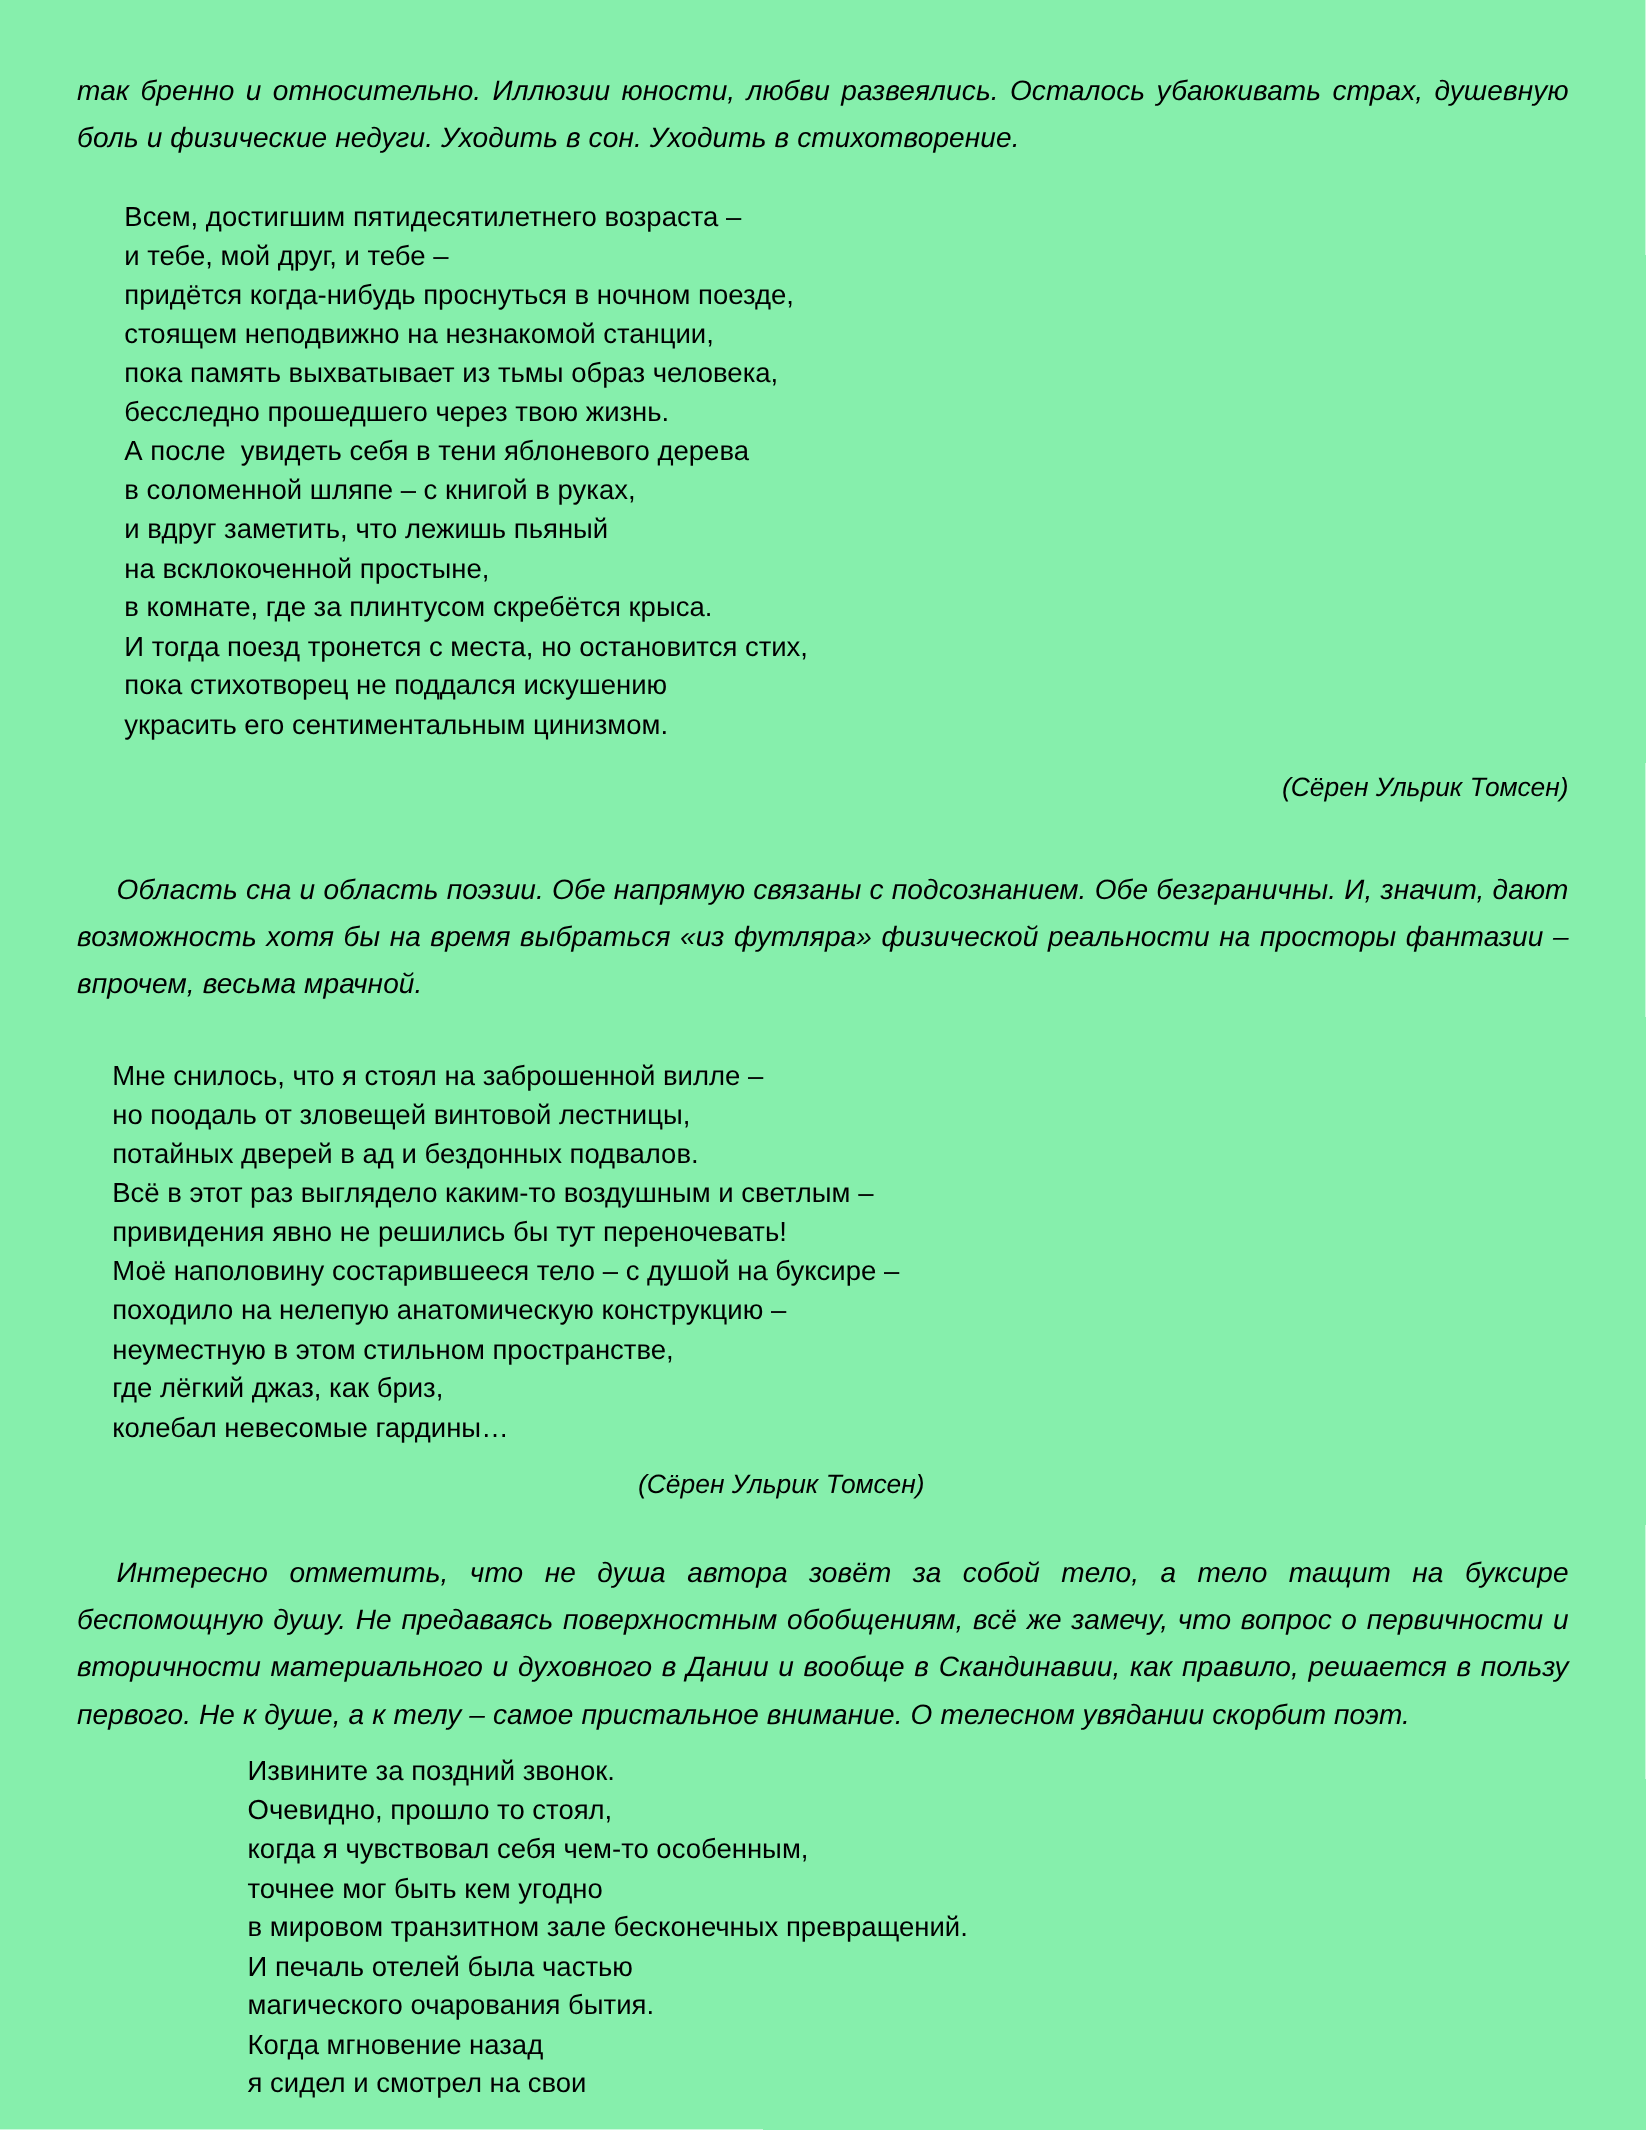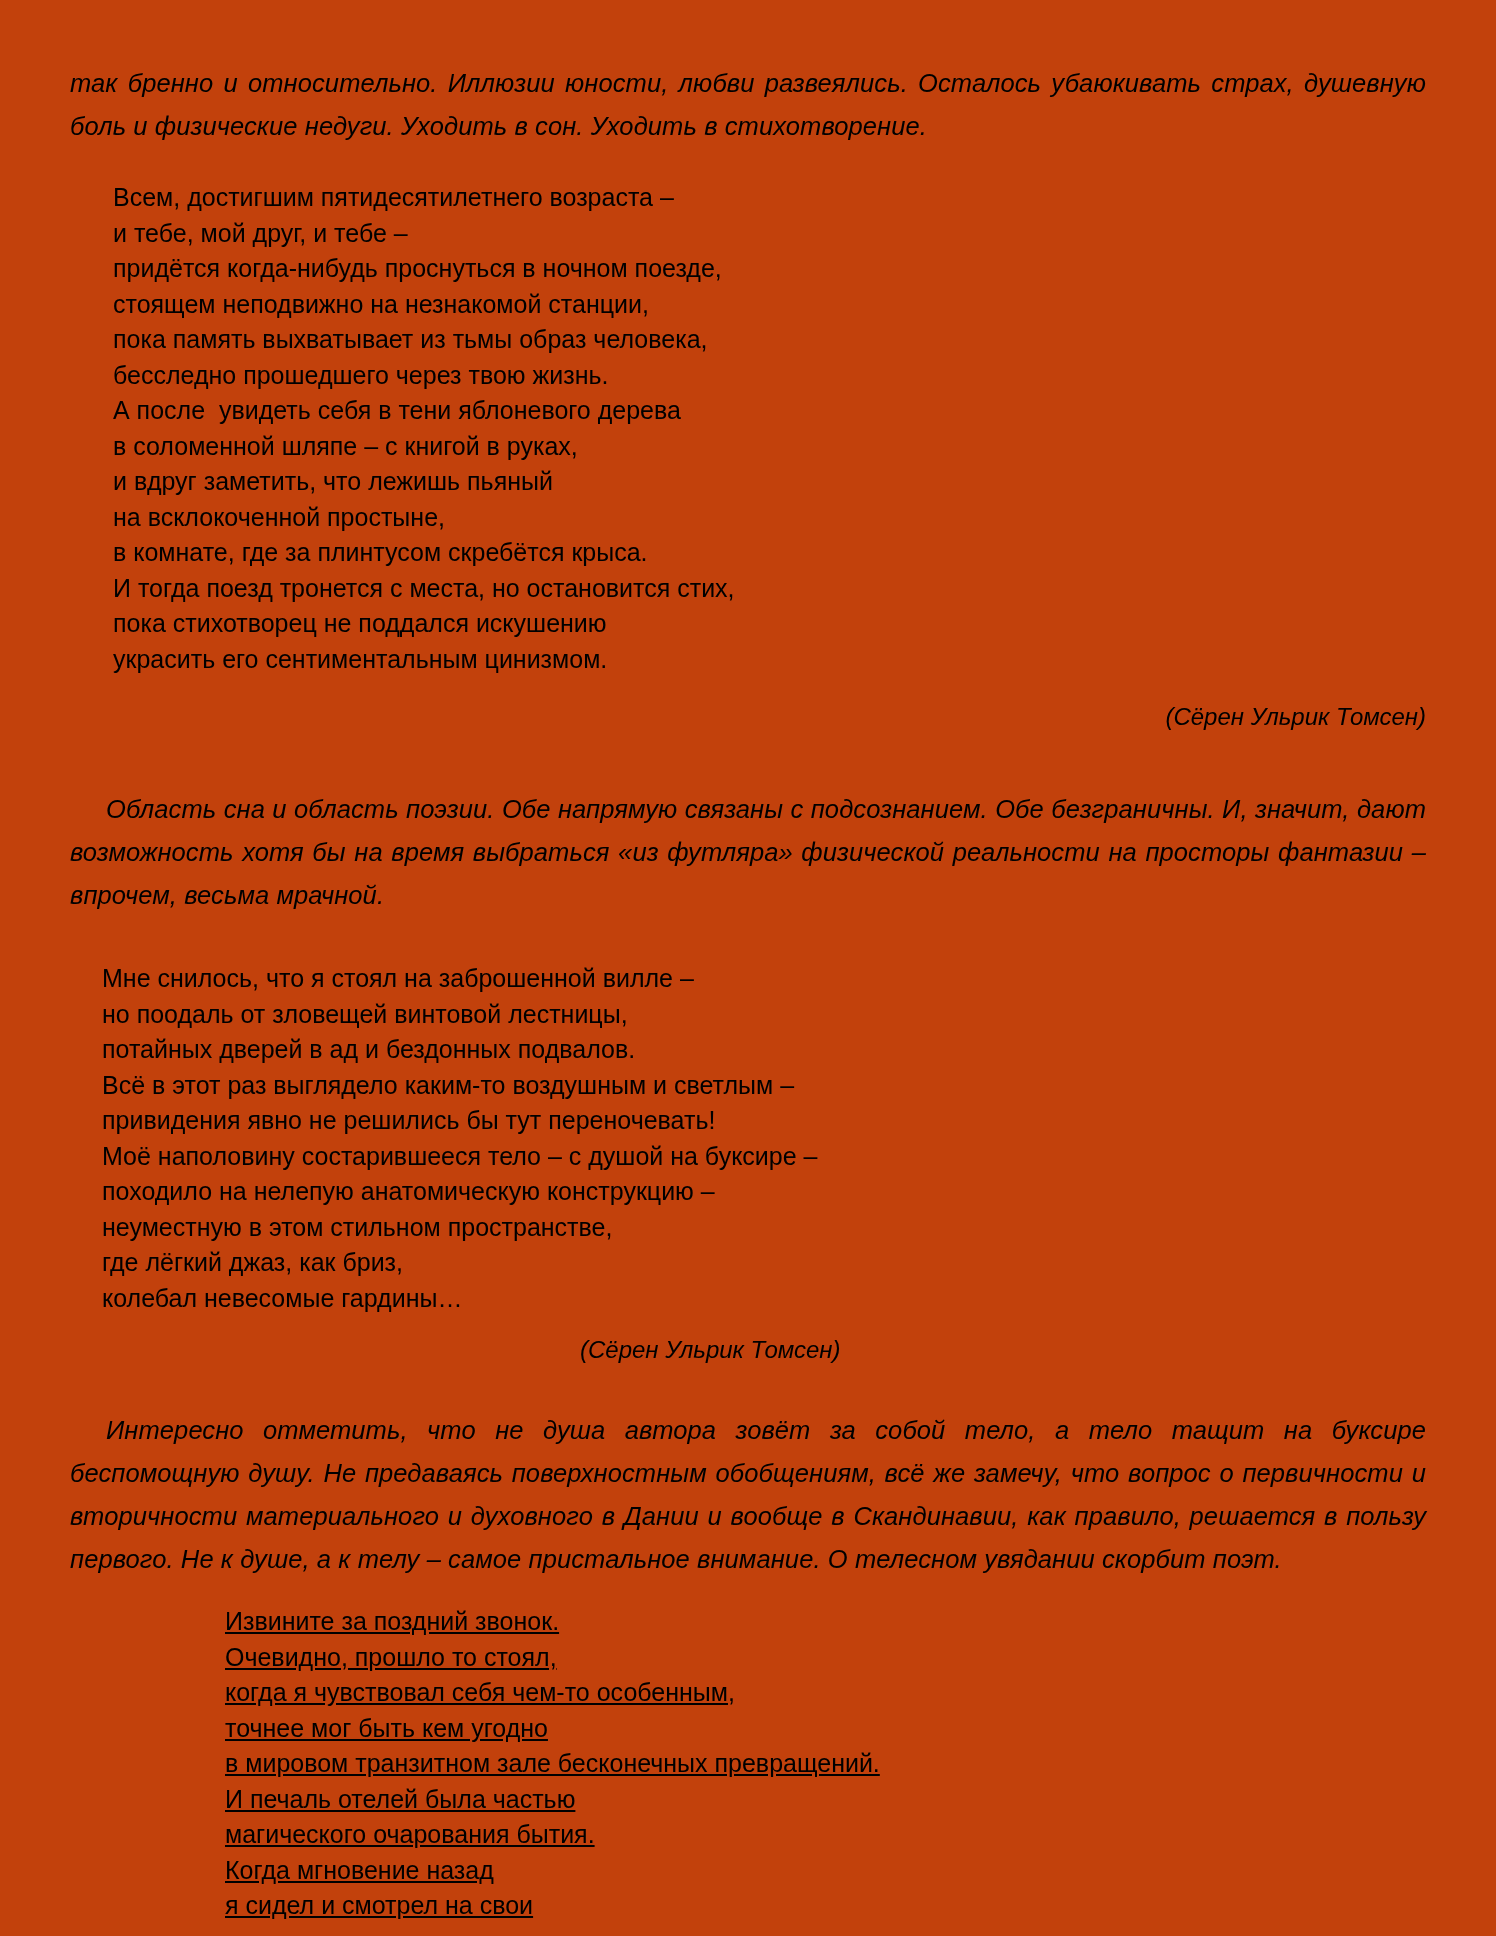--- a/index.html
+++ b/index.html
@@ -8,21 +8,21 @@
     background: #ffffff;
   }
   body {
     font-family: "Liberation Sans", "DejaVu Sans", sans-serif;
     color: #000000;
   }
   .page {
     position: relative;
     width: 1496px;
     height: 1936px;
-    background: #c2410c;
+    background: #86efac;
     box-sizing: border-box;
     padding: 0;
     overflow: hidden;
   }
   .content {
     position: absolute;
     left: 70px;
     top: 62px;
     width: 1356px;
   }
@@ -47,21 +47,21 @@
     font-style: normal;
     font-size: 25px;
     line-height: 35.5px;
     margin: 0;
   }
   .poem .line {
     white-space: pre-wrap;
   }
   .poem-1 { margin-left: 43px; margin-top: 32px; }
   .poem-2 { margin-left: 32px; margin-top: 44px; }
-  .poem-3 { margin-left: 155px; margin-top: 23px; text-decoration: underline; }
+  .poem-3 { margin-left: 155px; margin-top: 12px; }
 
   
   .attribution {
     font-style: italic;
     font-size: 24px;
     line-height: 35px;
     margin: 0;
   }
   .attr-right {
     text-align: right;

